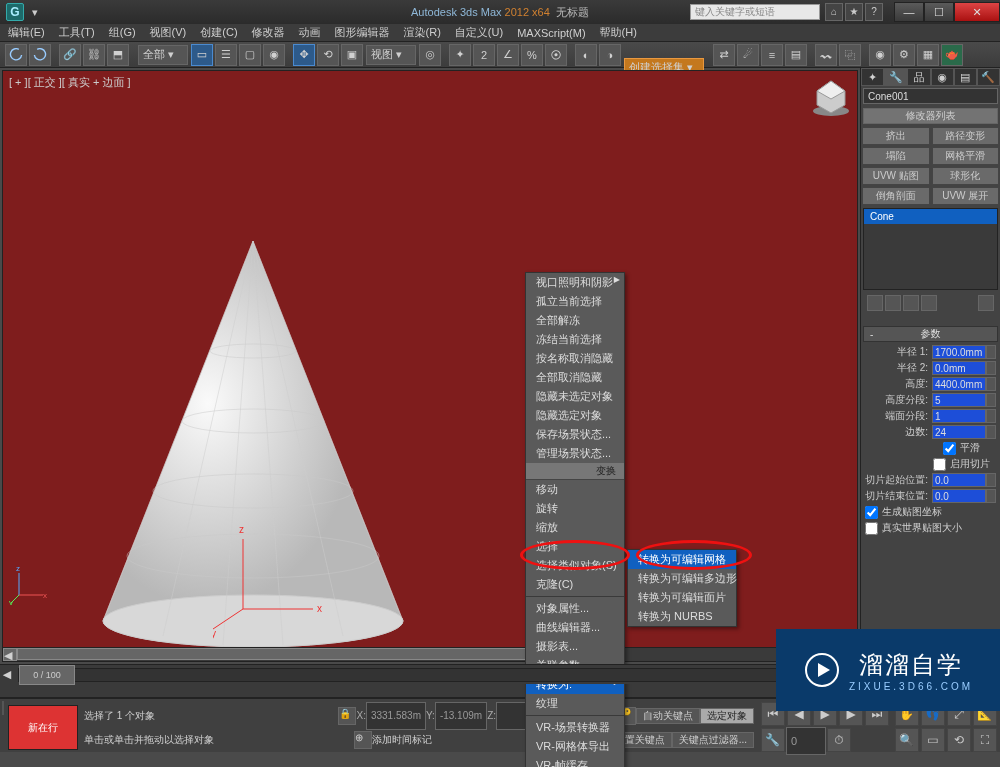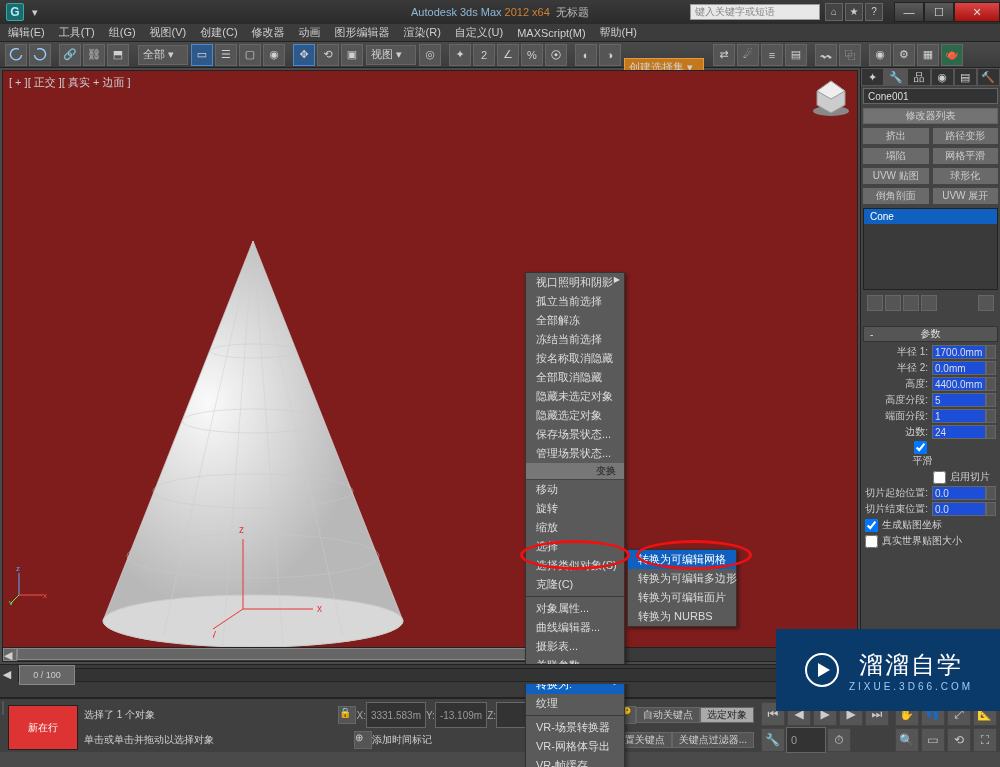--- a/index.html
+++ b/index.html
@@ -86,21 +86,21 @@
   
   .timeline{height:20px;background:#3a3a3a;border-top:1px solid #222;display:flex;align-items:center;position:relative;}
   .time-track{flex:1;height:14px;background:#333;border:1px solid #222;margin:0 4px;position:relative;}
   .time-slider{position:absolute;left:0;top:-4px;width:56px;height:20px;background:#666;border:1px solid #888;color:#ccc;font-size:9px;text-align:center;line-height:18px;}
   .time-ruler{height:14px;background:#3a3a3a;border-bottom:1px solid #222;}
   .statusbar{height:54px;background:#404040;display:flex;border-top:1px solid #222;}
   .status-left{width:80px;display:flex;}
   .anim-btn{flex:1;background:#d33;border:1px solid #222;color:#fff;font-size:10px;display:flex;align-items:center;justify-content:center;margin:6px 2px 2px 2px;}
   .status-mid{flex:1;padding:2px 4px;display:flex;flex-direction:column;justify-content:space-around;}
   .row{display:flex;align-items:center;font-size:10px;}
-  .coord{background:#333;border:1px solid #666;padding:12px 4px;height:14px;display:flex;align-items:center;color:#999;}
+  .coord{background:#333;border:1px solid #666;padding:0 4px;height:28px;display:flex;align-items:center;color:#999;}
   .lockbtn{width:18px;height:18px;background:#555;border:1px solid #666;}
   .keybtn{height:16px;background:#555;border:1px solid #666;padding:0 6px;font-size:10px;display:flex;align-items:center;}
   .keybtn.lit{background:#aaa;color:#222;}
   .playback{display:flex;}
   .pbbtn{width:24px;height:24px;background:#555;border:1px solid #444;margin:1px;display:flex;align-items:center;justify-content:center;color:#ccc;font-size:12px;}
   .axis-gizmo{position:absolute;left:6px;bottom:56px;}
   .watermark{position:absolute;right:0;bottom:56px;width:224px;height:82px;background:#0a3a6a;display:flex;align-items:center;justify-content:center;color:#fff;}
   .watermark .logo{display:flex;flex-direction:column;align-items:center;}
   .watermark .big{font-size:24px;letter-spacing:2px;}
   .watermark .small{font-size:10px;letter-spacing:3px;color:#9cf;}
@@ -322,21 +322,21 @@
       <div class="param">
           <label>端面分段:</label>
           <div class="spin">1</div>
           <div class="spinarr"></div>
         </div>
       <div class="param">
           <label>边数:</label>
           <div class="spin">24</div>
           <div class="spinarr"></div>
         </div>
-      <div class="chk" style="justify-content:flex-end;padding-right:20px;flex-direction:column;">
+      <div class="chk" style="justify-content:flex-end;padding-right:20px;">
           <input type="checkbox" checked="" style="">
           <span>平滑</span>
         </div>
       <div class="chk" style="justify-content:flex-end;padding-right:10px;">
           <input type="checkbox" style="">
           <span>启用切片</span>
         </div>
       <div class="param">
           <label>切片起始位置:</label>
           <div class="spin">0.0</div>

